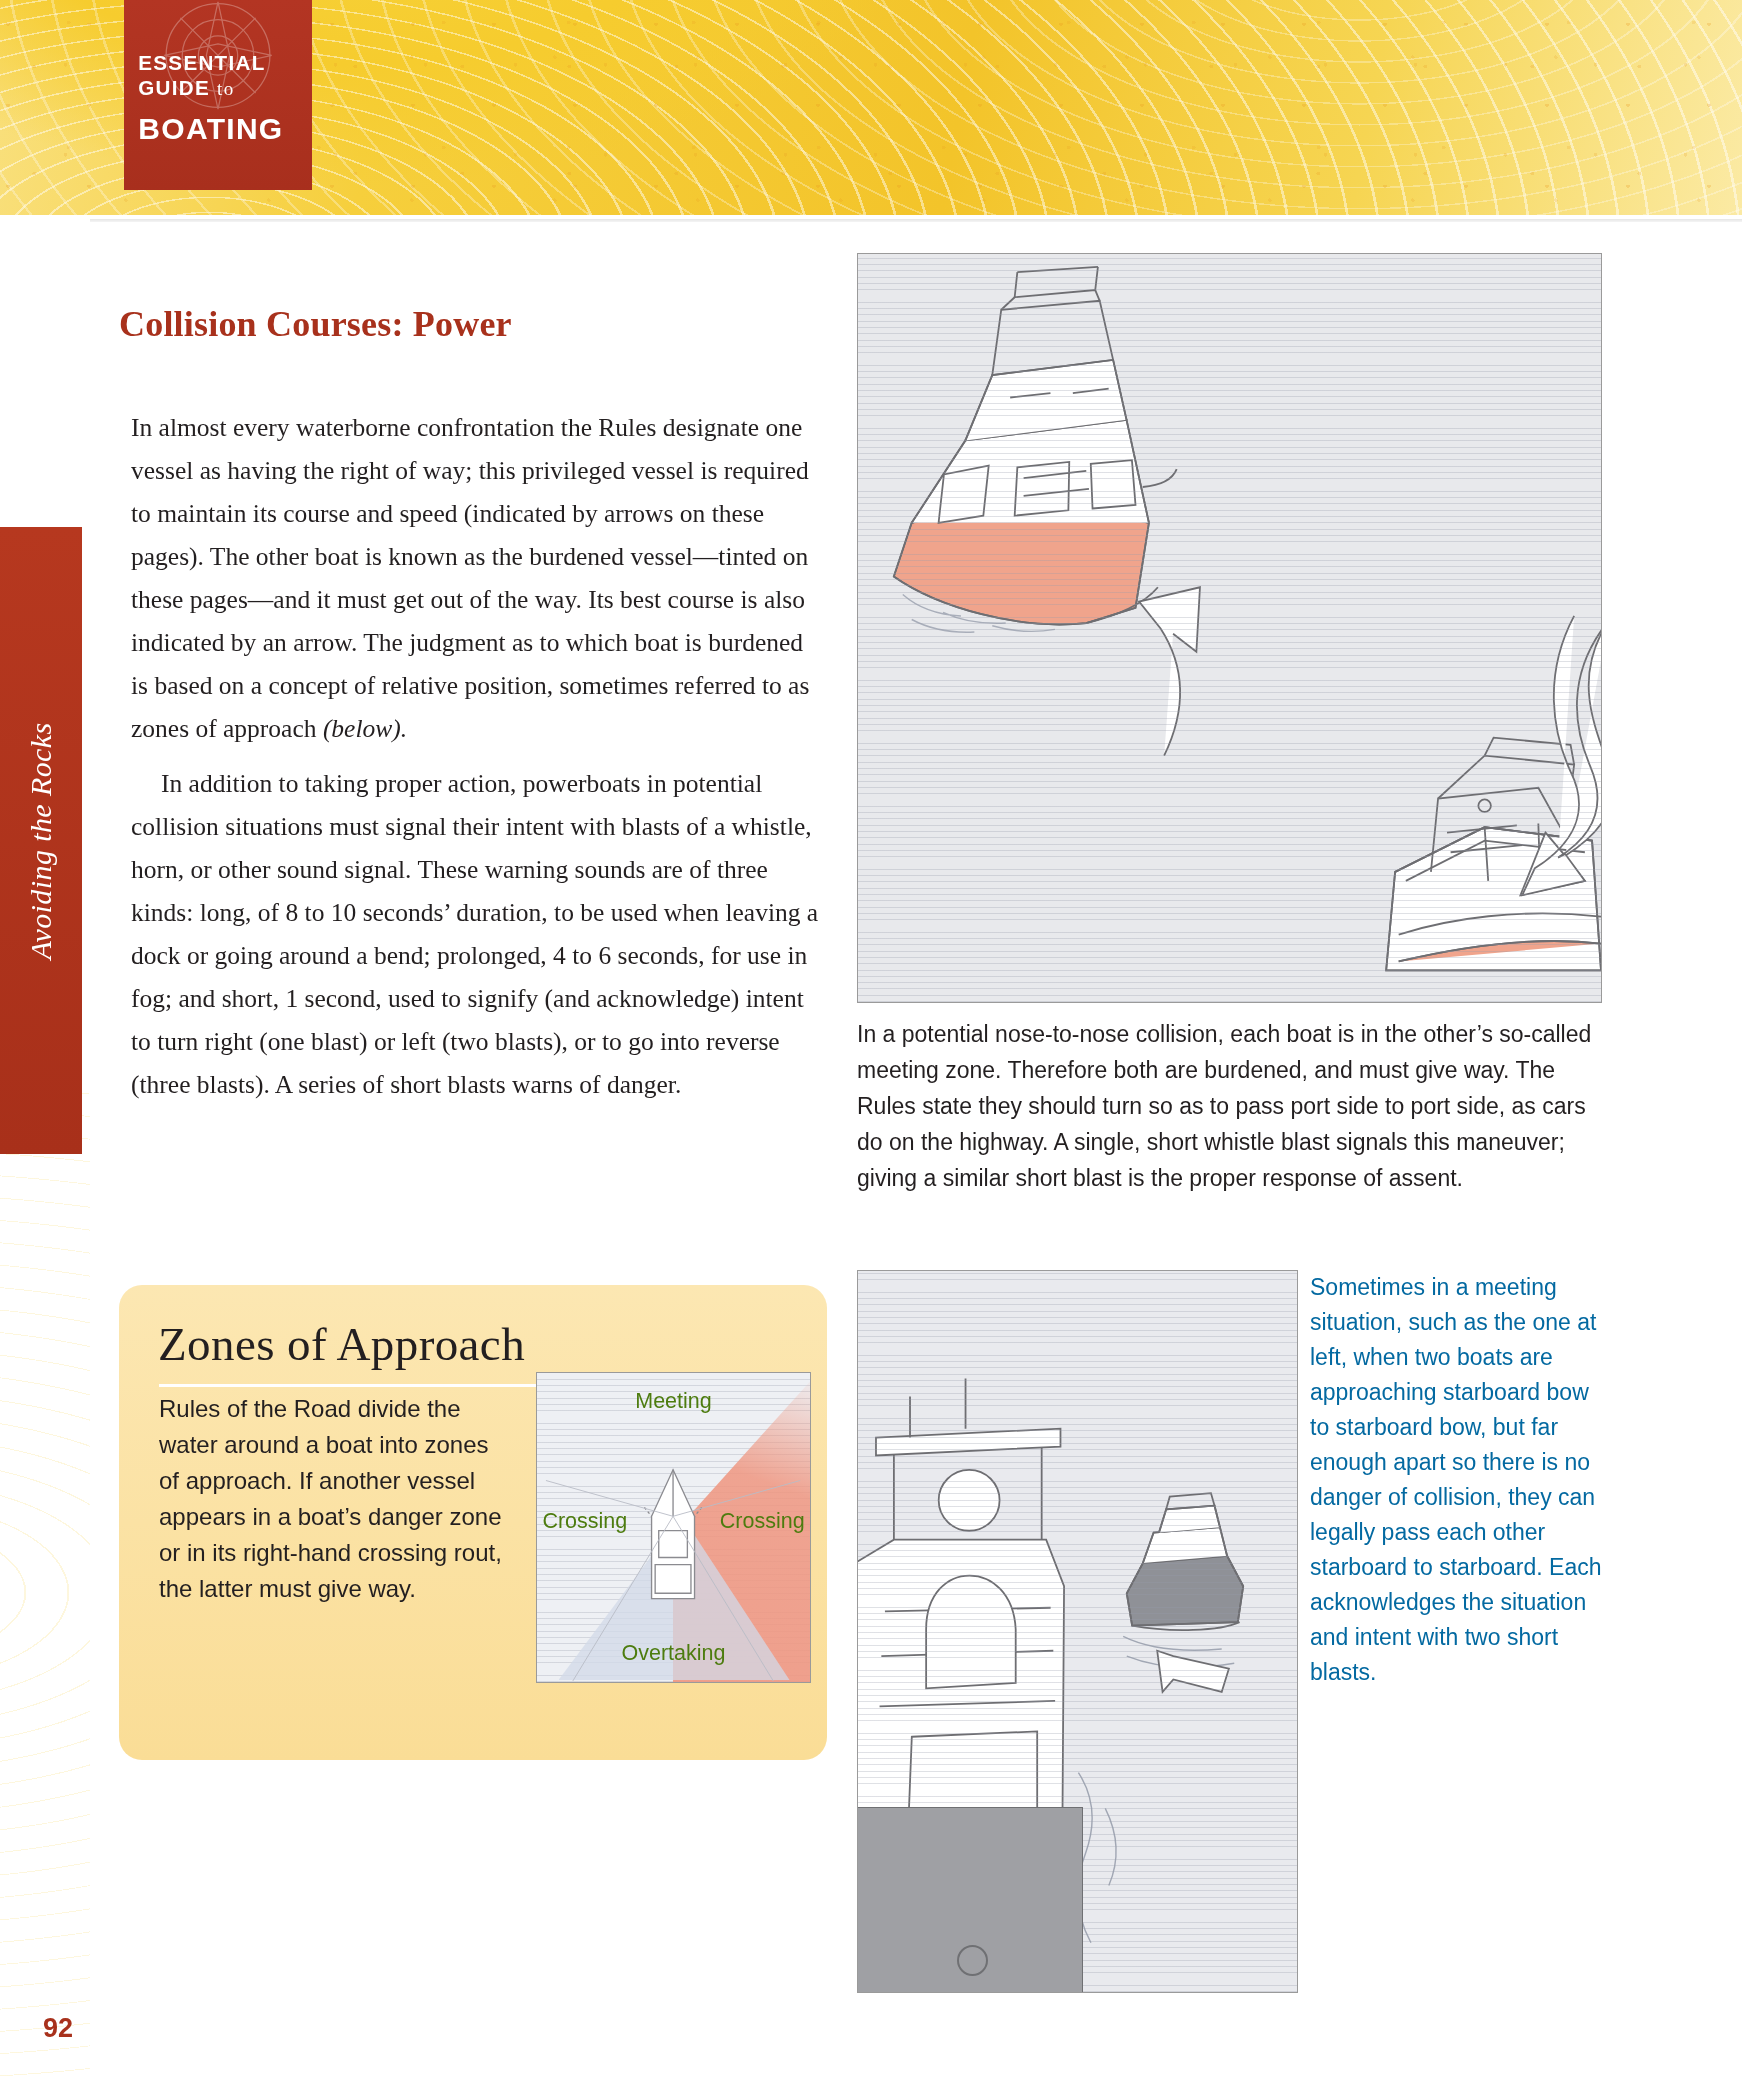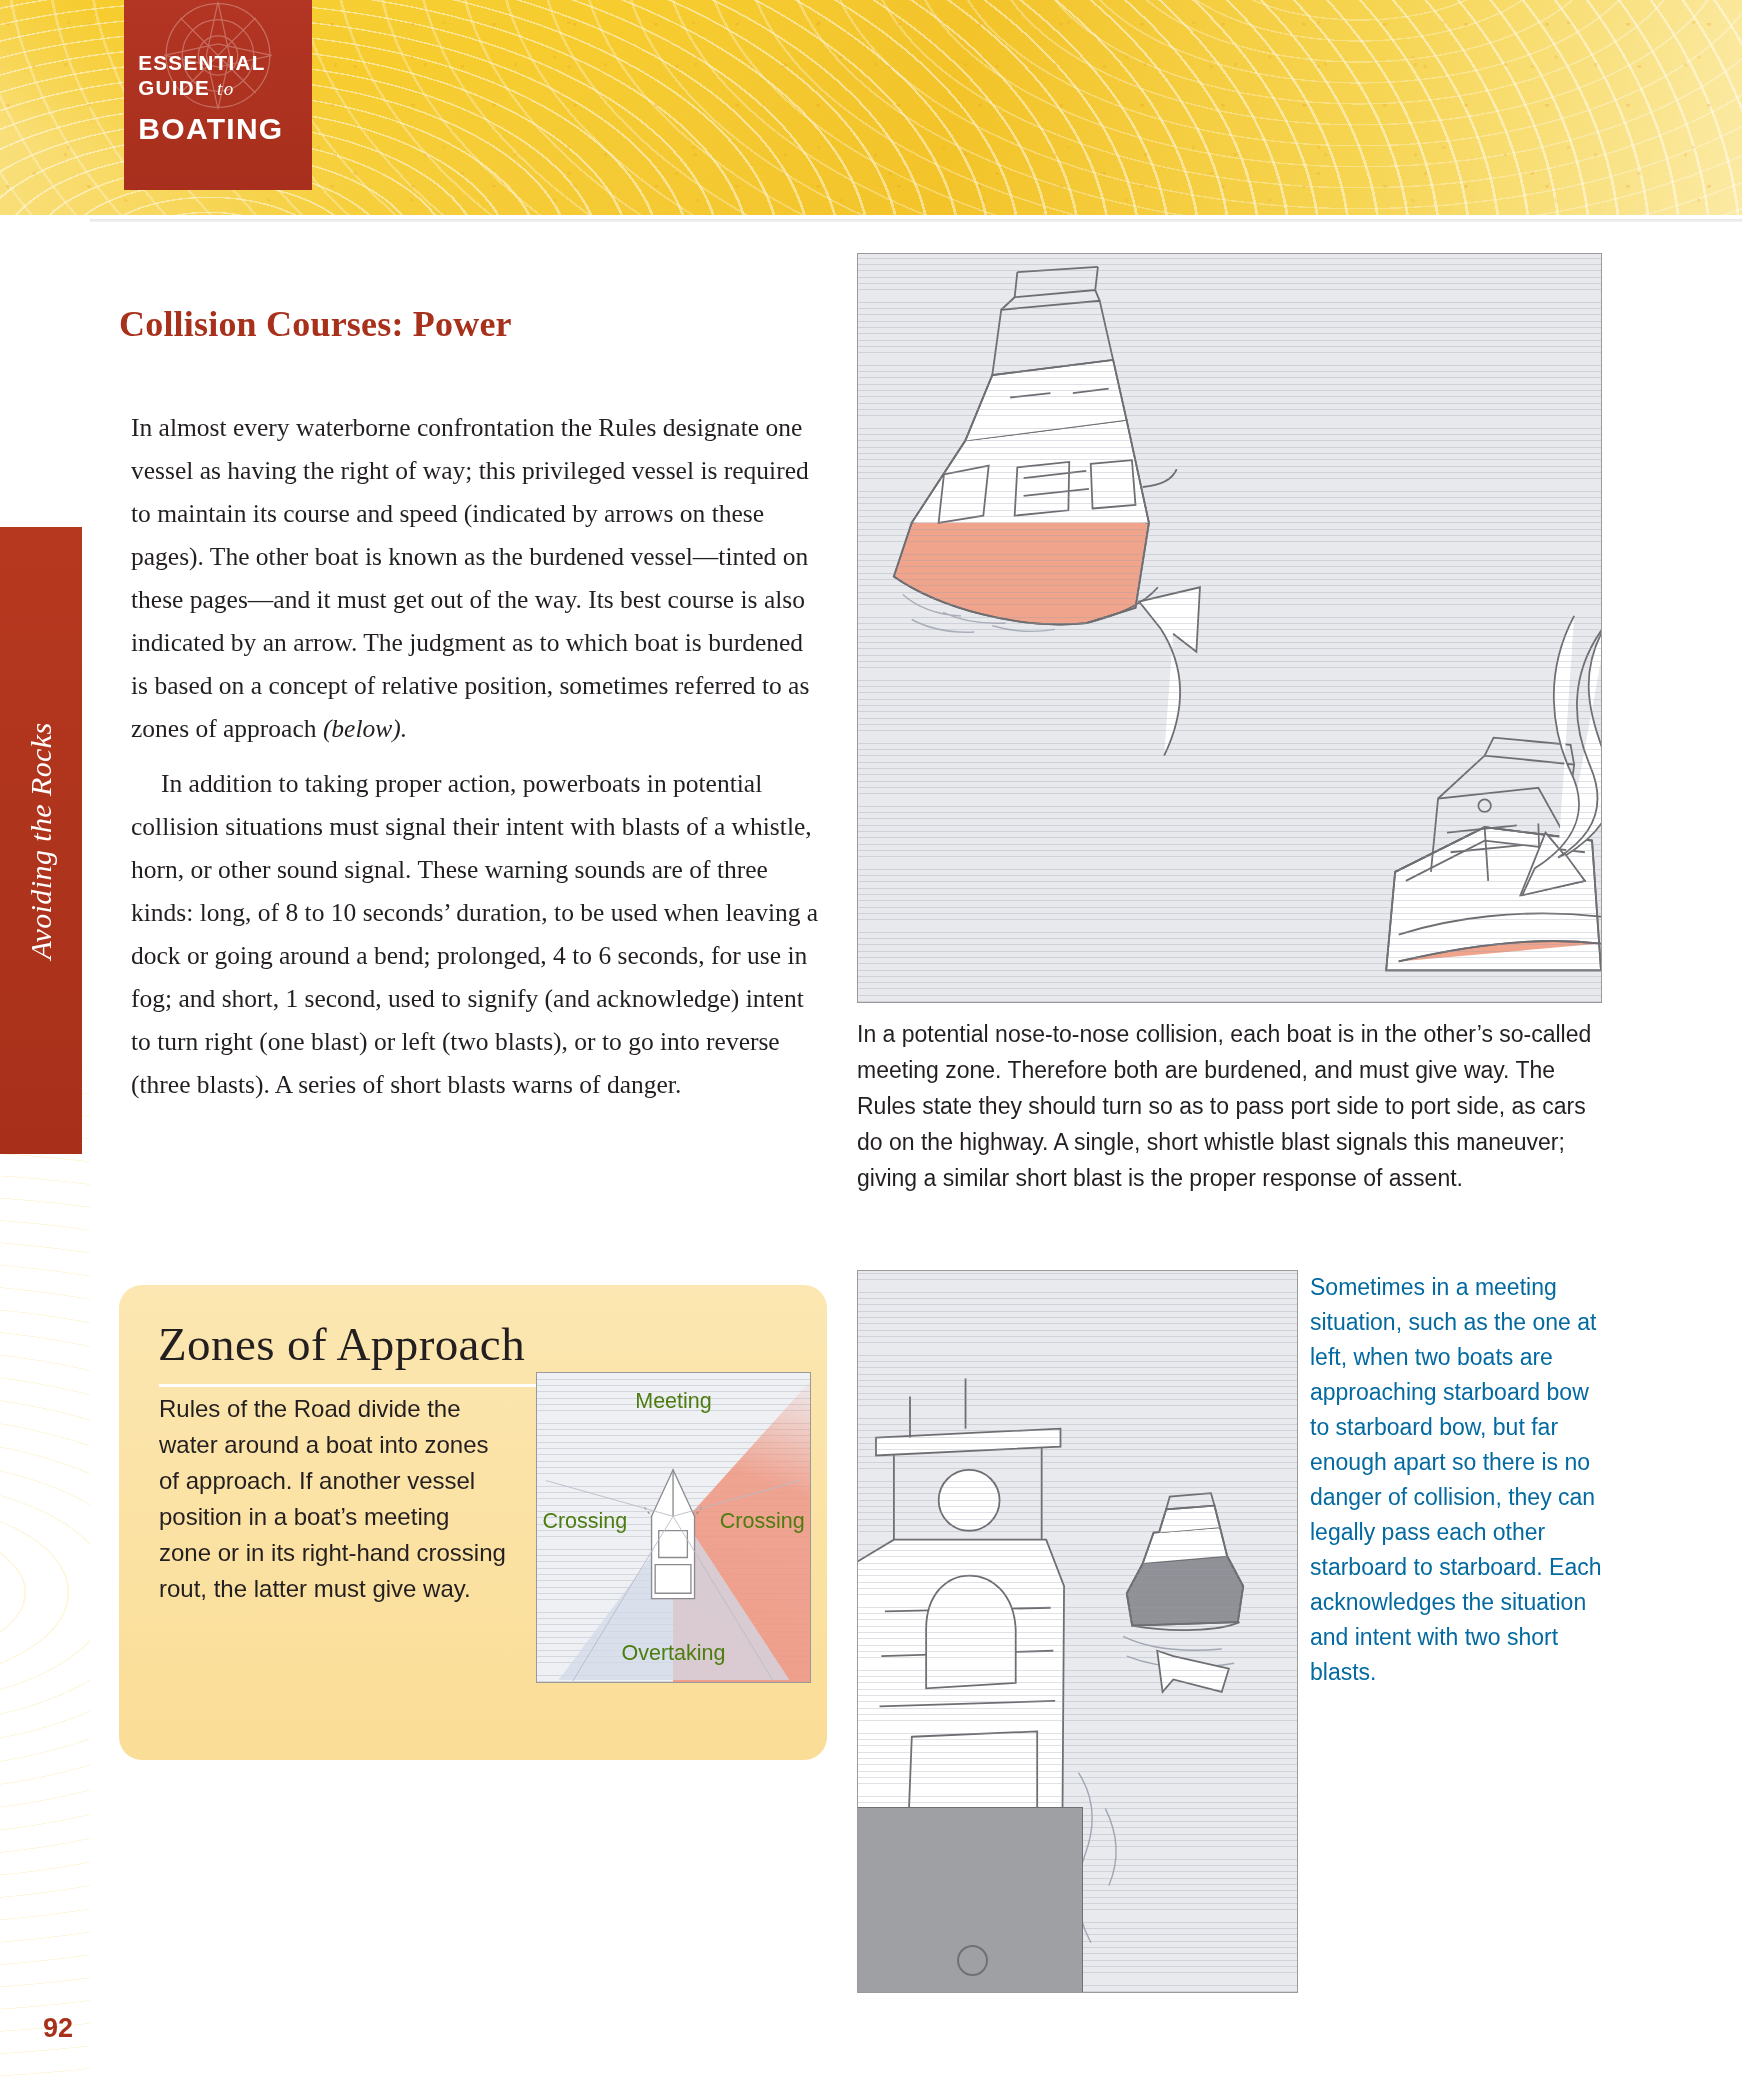--- a/index.html
+++ b/index.html
@@ -73,21 +73,21 @@
   }
   .logo-l1, .logo-l2, .logo-l3 {
     font-family: "Liberation Sans", sans-serif;
     font-weight: bold;
     letter-spacing: 1.3px;
     position: relative;
     z-index: 2;
   }
   .logo-l1 { font-size: 20.6px; line-height: 25px; }
   .logo-l2 { font-size: 20.6px; line-height: 25px; }
-  .logo-l2 .to { font-family: "Liberation Serif", serif; font-style: italic; font-size: 19px; font-weight: normal; }
+  .logo-l2 .to { font-family: "Liberation Serif", serif; font-size: 19px; font-weight: normal; }
   .logo-l3 { font-size: 30px; line-height: 36px; margin-top: 10px; }
 
   
   .content-card {
     position: absolute;
     left: 90px; top: 222px;
     width: 1653px; height: 1869px;
     background: #ffffff;
   }
   .card-shadow-top {
@@ -381,21 +381,21 @@
     <path d="M372 560 C 402 498, 390 452, 368 418 L 344 388 L 412 372 L 408 444 L 382 424" fill="#ffffff" stroke="#6e6e72" stroke-width="2" transform="translate(-30,0)"></path>
     <path d="M372 560 C 350 600, 352 628, 368 652" fill="none" stroke="#6e6e72" stroke-width="0"></path>
   </svg>
 </div>
 
 <div class="caption caption-top">In a potential nose-to-nose collision, each boat is in the other’s so-called meeting zone. Therefore both are burdened, and must give way. The Rules state they should turn so as to pass port side to port side, as cars do on the highway. A single, short whistle blast signals this maneuver; giving a similar short blast is the proper response of assent.</div>
 
 <div class="zones-box"></div>
 <div class="zones-title">Zones of Approach</div>
 <div class="zones-rule"></div>
-<div class="zones-text">Rules of the Road divide the water around a boat into zones of approach. If another vessel position in a boat’s meeting zone or in its right-hand crossing rout, the latter must give way.</div>
+<div class="zones-text">Rules of the Road divide the water around a boat into zones of approach. If another vessel appears in a boat’s danger zone or in its right-hand crossing rout, the latter must give way.</div>
 
 <div class="zones-diagram">
   <div class="hatch"></div>
   <div class="zone-red-right"></div>
   <div class="zone-cone-light"></div>
   <svg viewBox="0 0 305 345" width="273" height="309" style="position:absolute;left:0;top:0">
     <g stroke="#8b8b90" stroke-width="1.5" fill="none">
       <path d="M152 108 L 176 160 L 176 252 L 128 252 L 128 160 Z" fill="#ffffff"></path>
       <path d="M136 176 L 168 176 L 168 206 L 136 206 Z"></path>
       <path d="M132 214 L 172 214 L 172 246 L 132 246 Z"></path>

